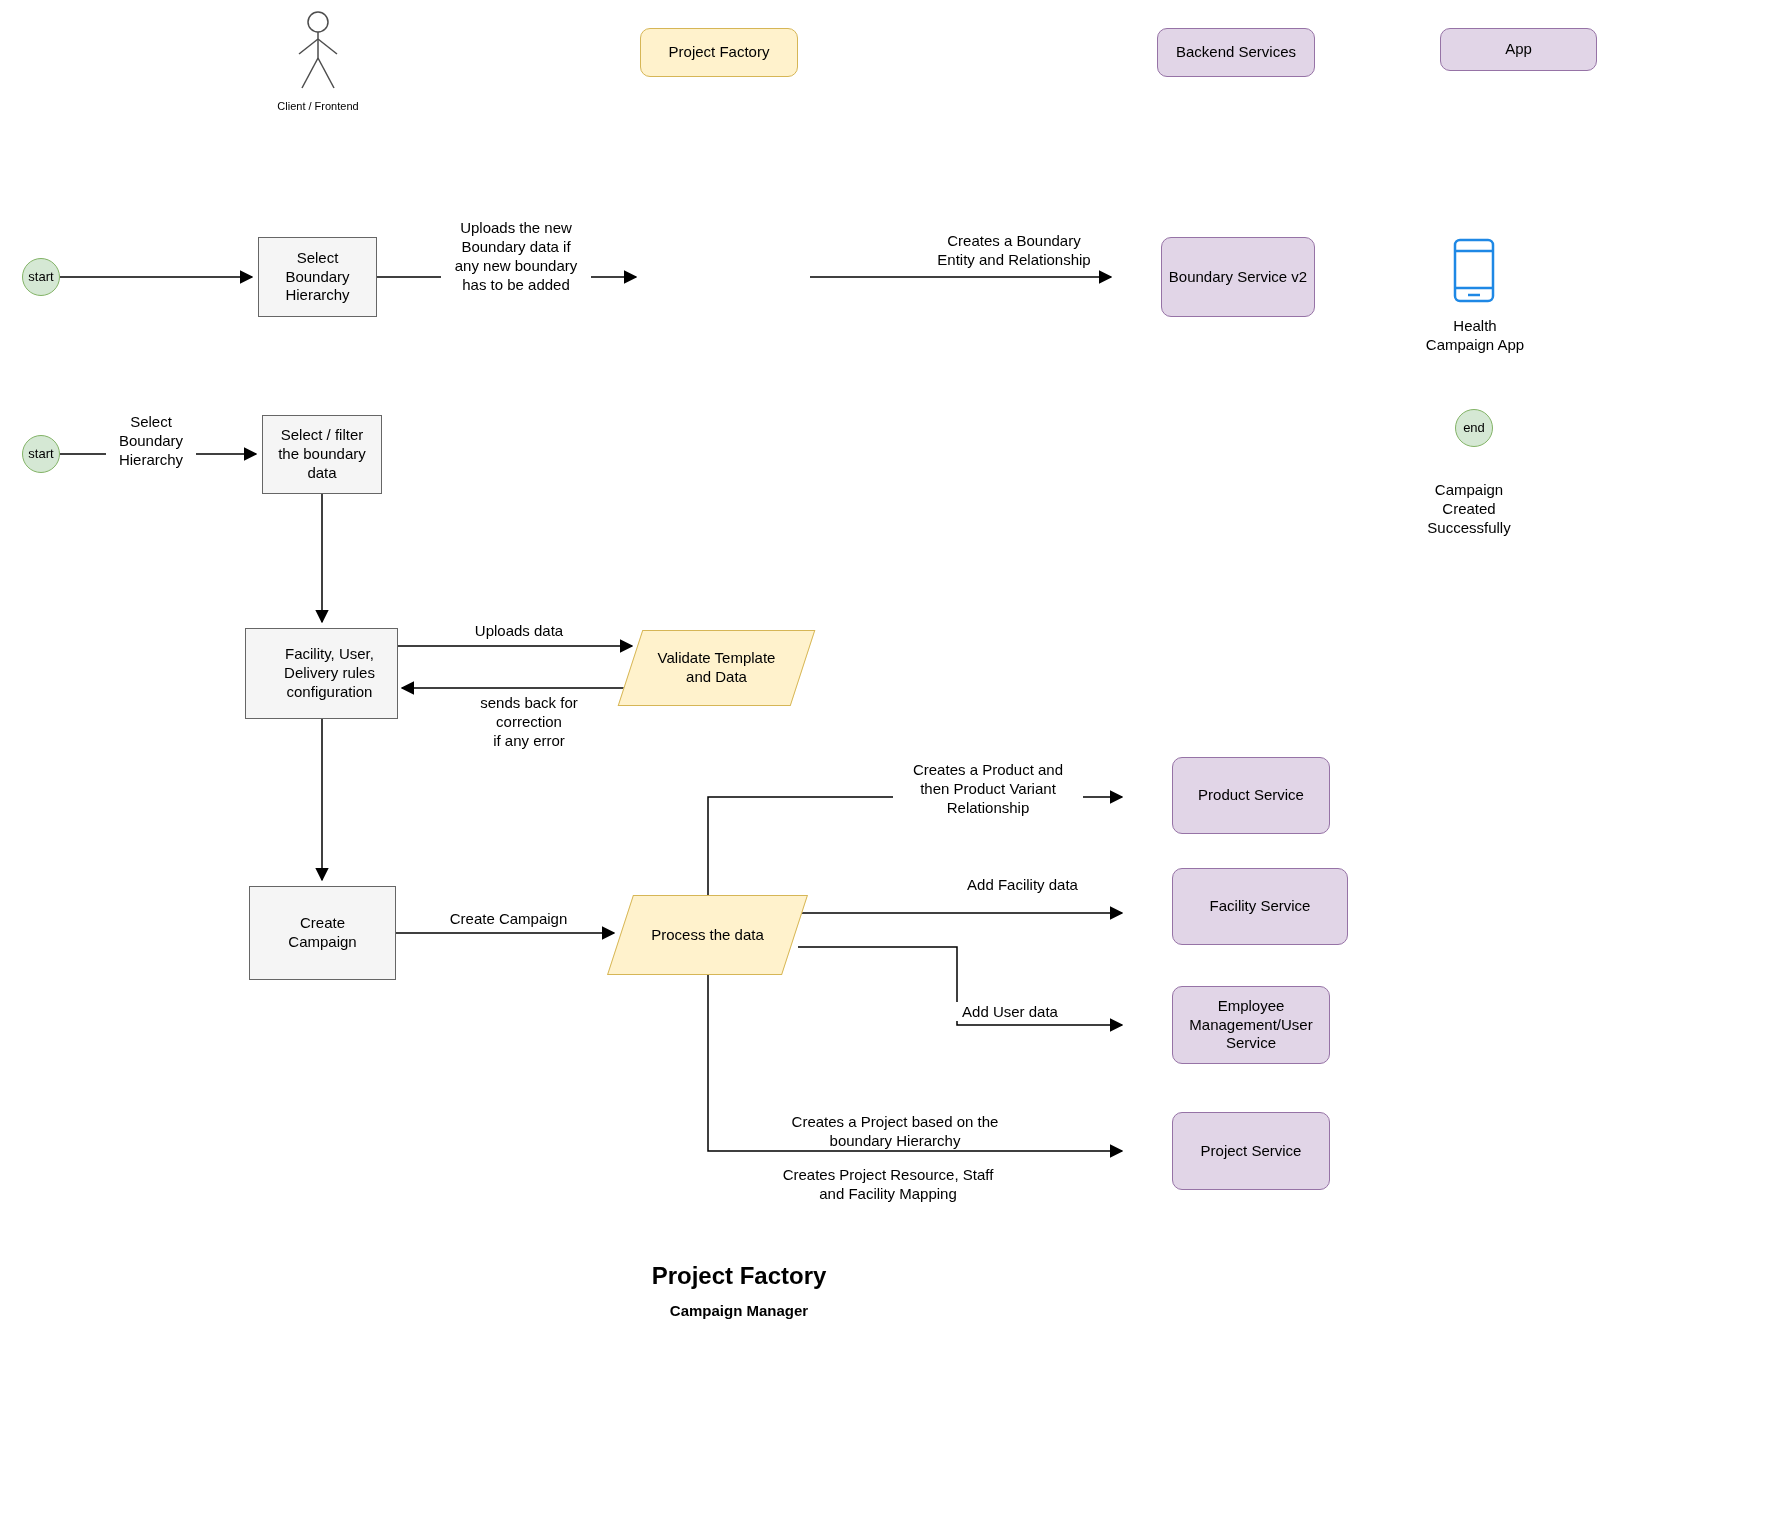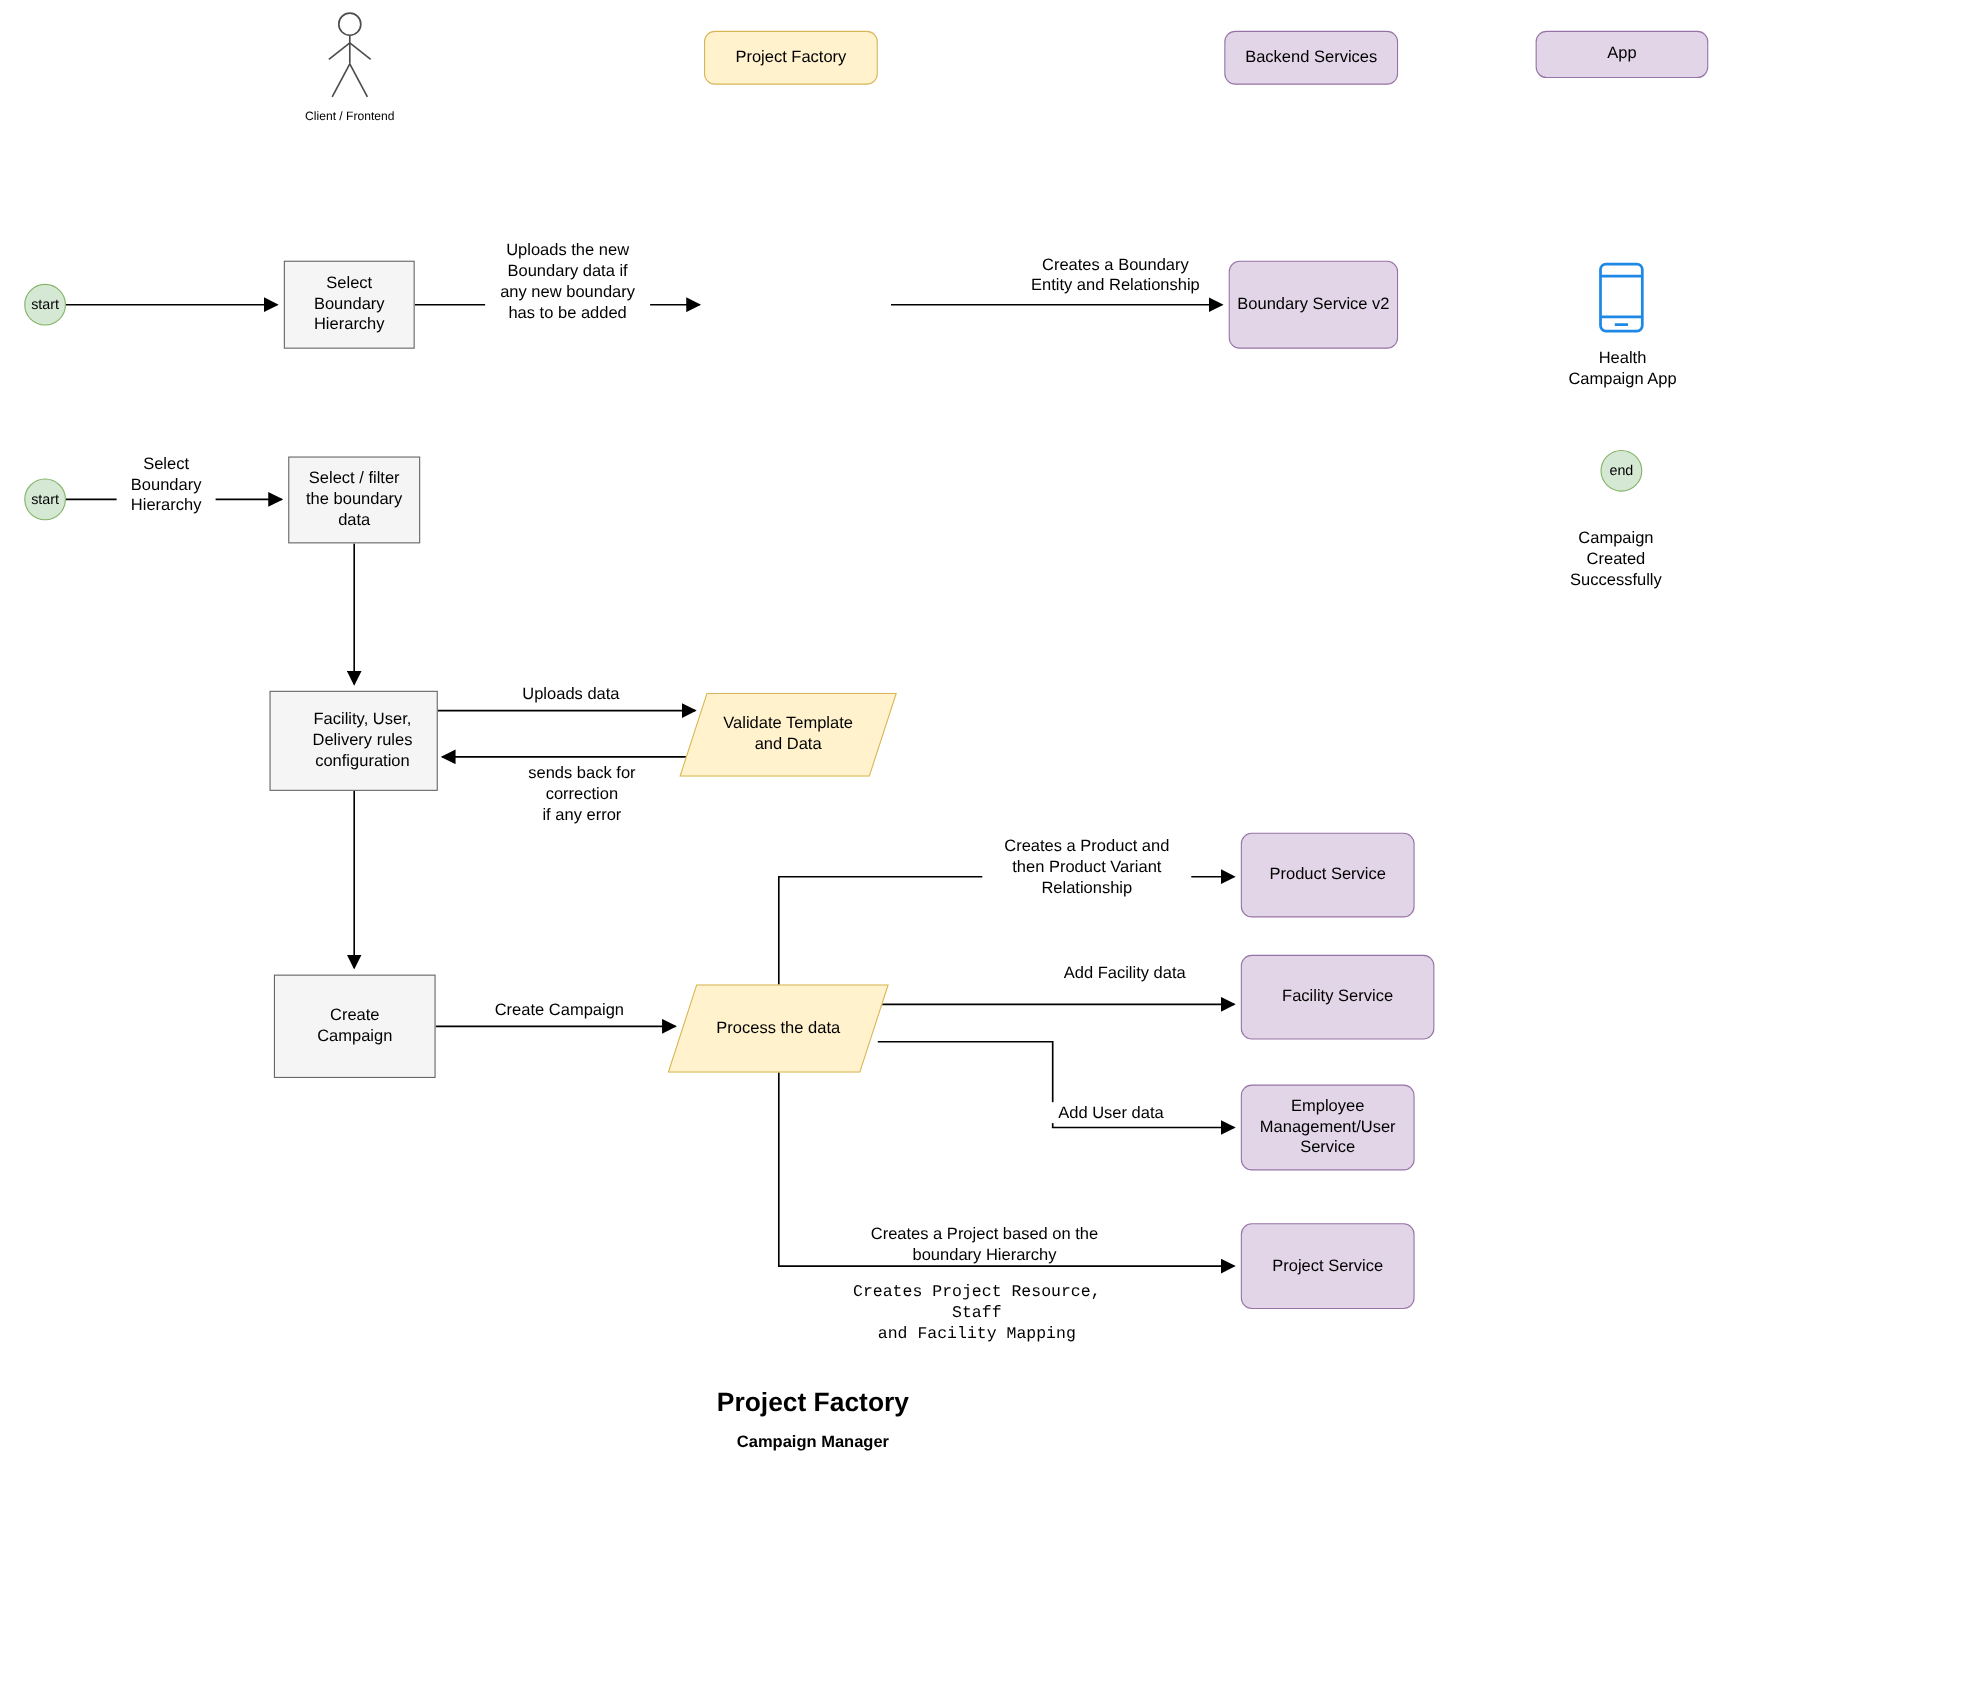--- a/index.html
+++ b/index.html
@@ -2,21 +2,21 @@
 <html><head>
 <meta charset="utf-8">
 <style>
   html,body{margin:0;padding:0;background:#ffffff;}
   body{font-family:"Liberation Sans",sans-serif;color:#000;}
   #canvas{position:relative;width:1786px;height:1536px;background:#ffffff;overflow:hidden;}
   svg.wires{position:absolute;left:0;top:0;width:1786px;height:1536px;}
   .node{position:absolute;display:flex;align-items:center;justify-content:center;
         text-align:center;font-size:15px;line-height:1.26;white-space:pre-line;padding:2px;box-sizing:border-box;}
   .gray{background:#F5F5F5;border:1px solid #666666;}
-  .purple{background:#E1D5E7;border:1px solid #9673A6;border-radius:10px;}
+  .purple{background:#E1D5E7;border:1px solid #9673A6;border-radius:10px;margin-left:44px;}
   .yellowpill{background:#FFF2CC;border:1px solid #D6B656;border-radius:10px;}
   .startend{background:#D5E8D4;border:1px solid #82B366;border-radius:50%;font-size:13px;}
   .pgram{position:absolute;display:flex;align-items:center;justify-content:center;
          text-align:center;font-size:15px;line-height:1.26;white-space:pre-line;}
   .pgram::before{content:"";position:absolute;top:0;bottom:0;left:15px;right:15px;
          background:#FFF2CC;border:1px solid #D6B656;transform:skewX(-18deg);}
   .pgram span{position:relative;}
   .lbl{position:absolute;font-size:15px;line-height:1.27;text-align:center;
        white-space:pre-line;background:#ffffff;padding:0 2px;box-sizing:border-box;}
   .iconwrap{position:absolute;}
@@ -123,19 +123,19 @@
 correction
 if any error</div>
   <div class="lbl" style="left:440px;top:909px;width:137px;">Create Campaign</div>
   <div class="lbl" style="left:893px;top:760px;width:190px;">Creates a Product and
 then Product Variant
 Relationship</div>
   <div class="lbl" style="left:960px;top:875px;width:125px;">Add Facility data</div>
   <div class="lbl" style="left:955px;top:1002px;width:110px;">Add User data</div>
   <div class="lbl" style="left:775px;top:1112px;width:240px;">Creates a Project based on the
 boundary Hierarchy</div>
-  <div class="lbl" style="left:763px;top:1165px;width:250px;font-family:Liberation Mono, monospace;">Creates Project Resource, Staff
+  <div class="lbl" style="left:763px;top:1165px;width:250px;">Creates Project Resource, Staff
 and Facility Mapping</div>
 
   <div class="title" style="left:564px;top:1262px;width:350px;">Project Factory</div>
   <div class="subtitle" style="left:564px;top:1302px;width:350px;">Campaign Manager</div>
 
 </div>
 
 </body></html>

